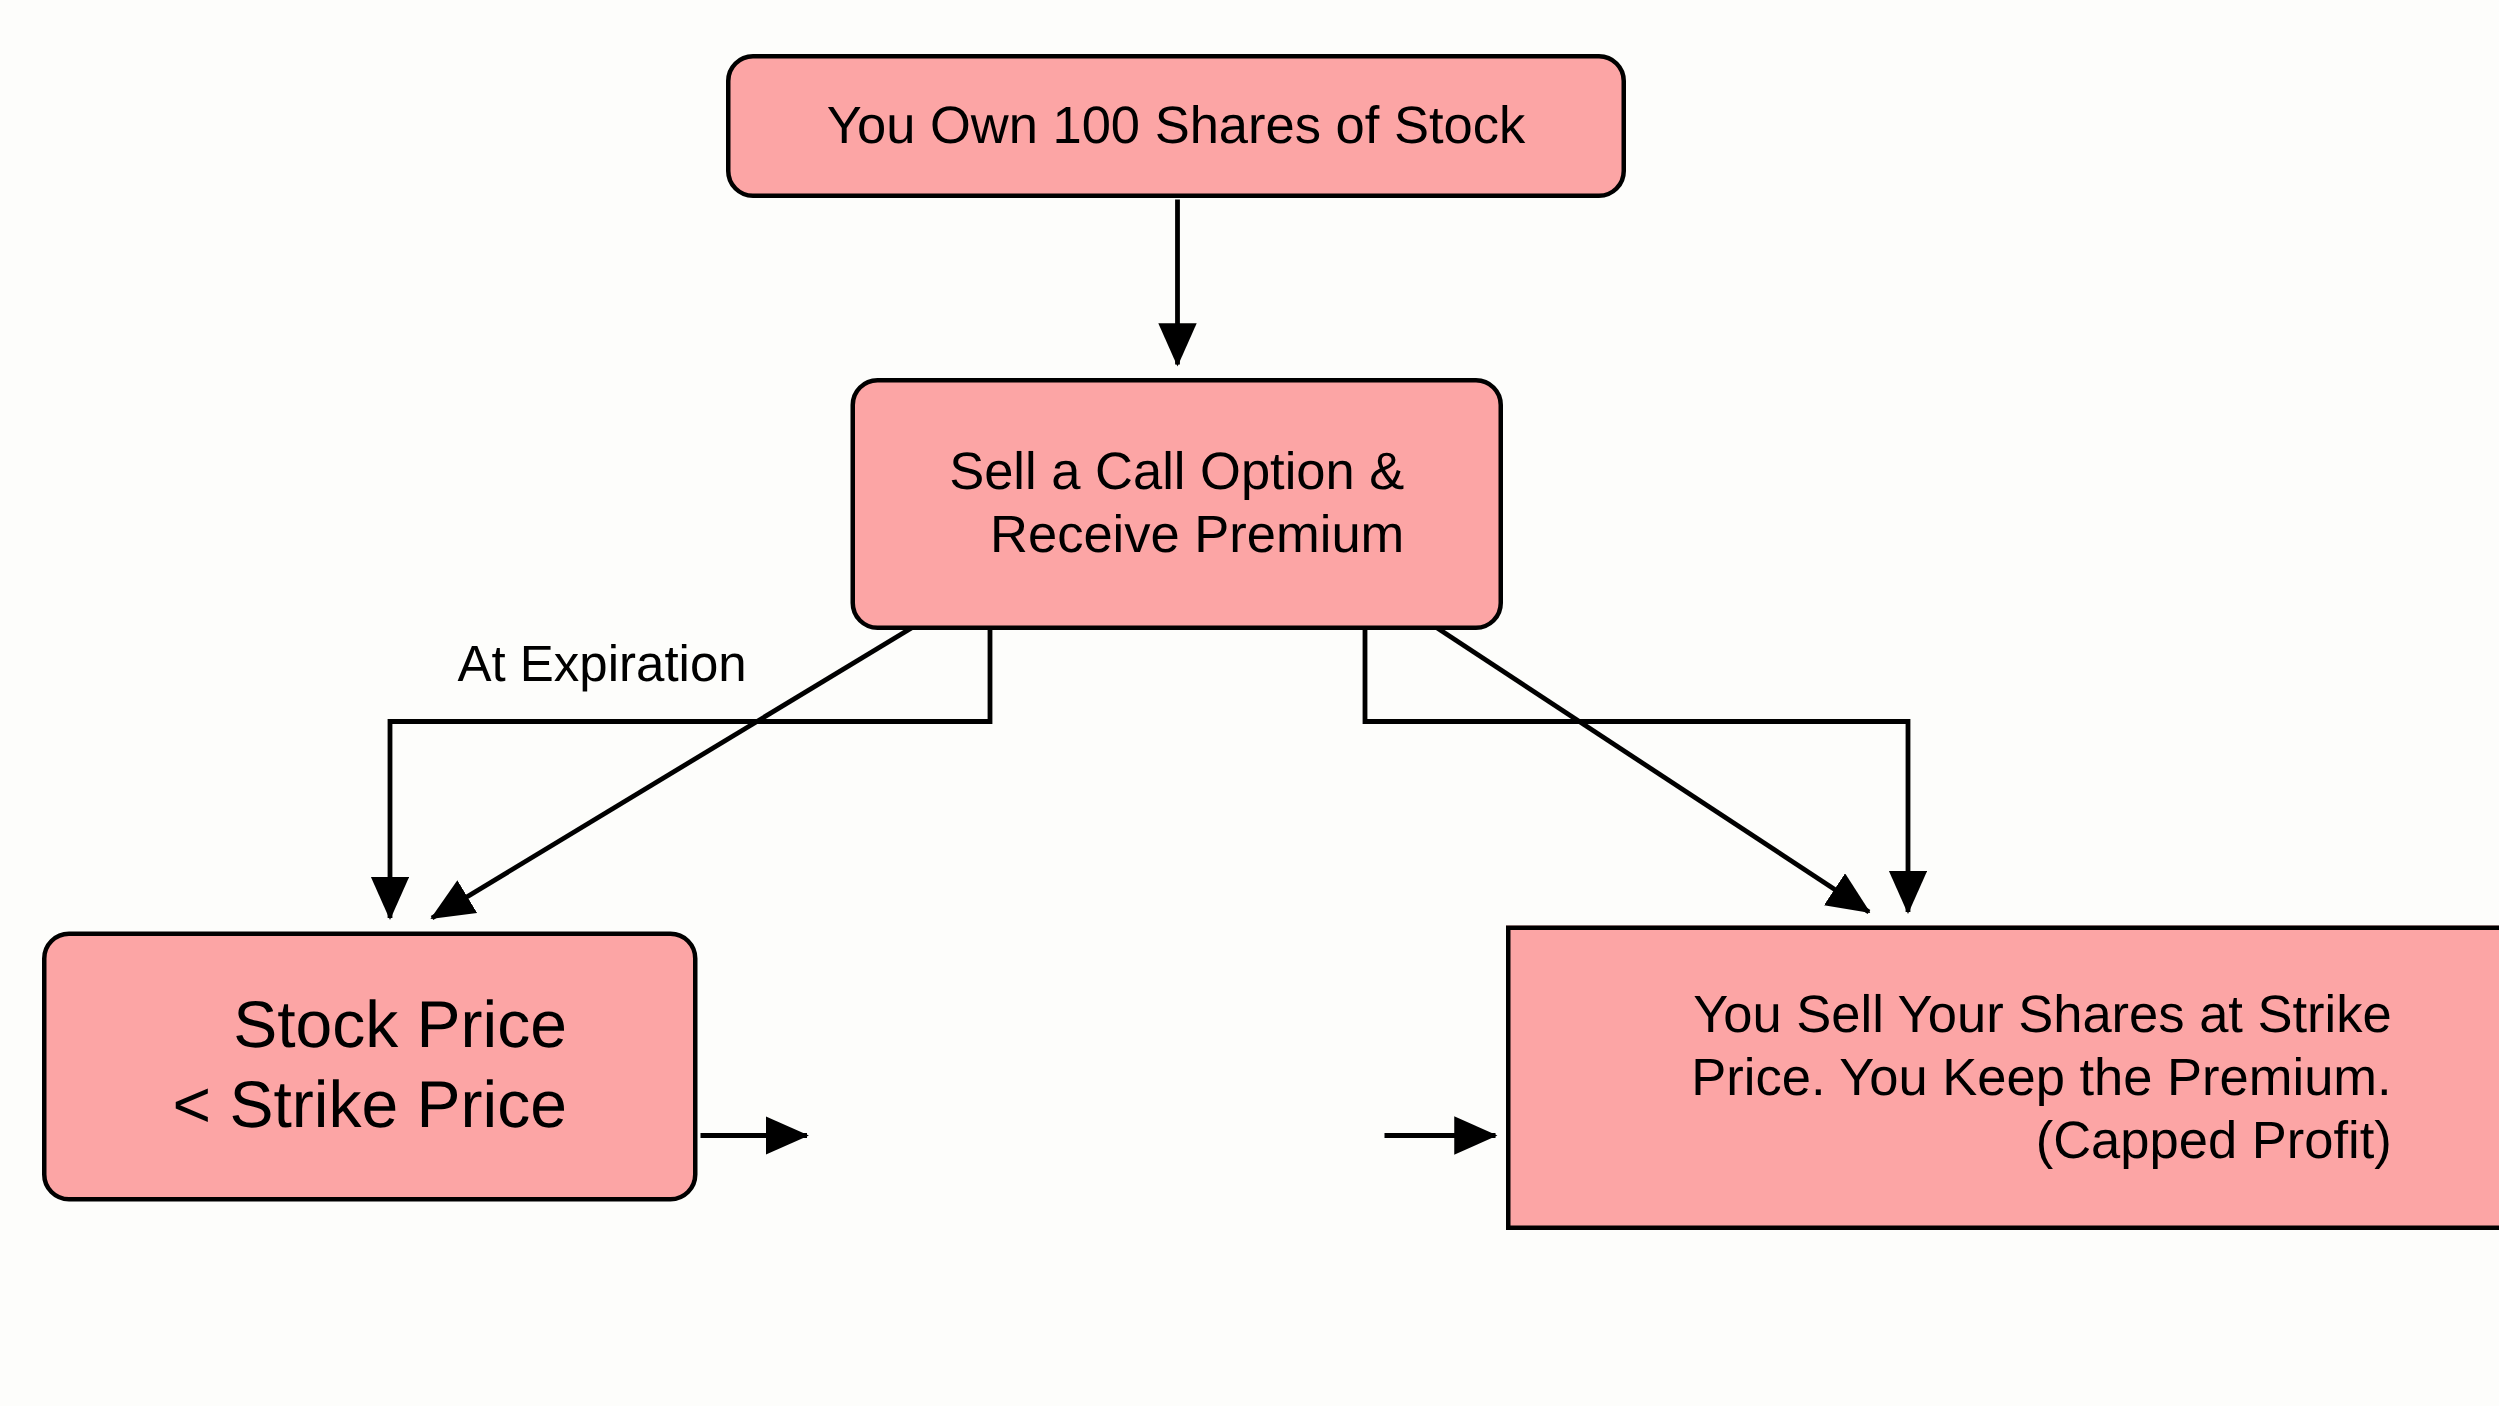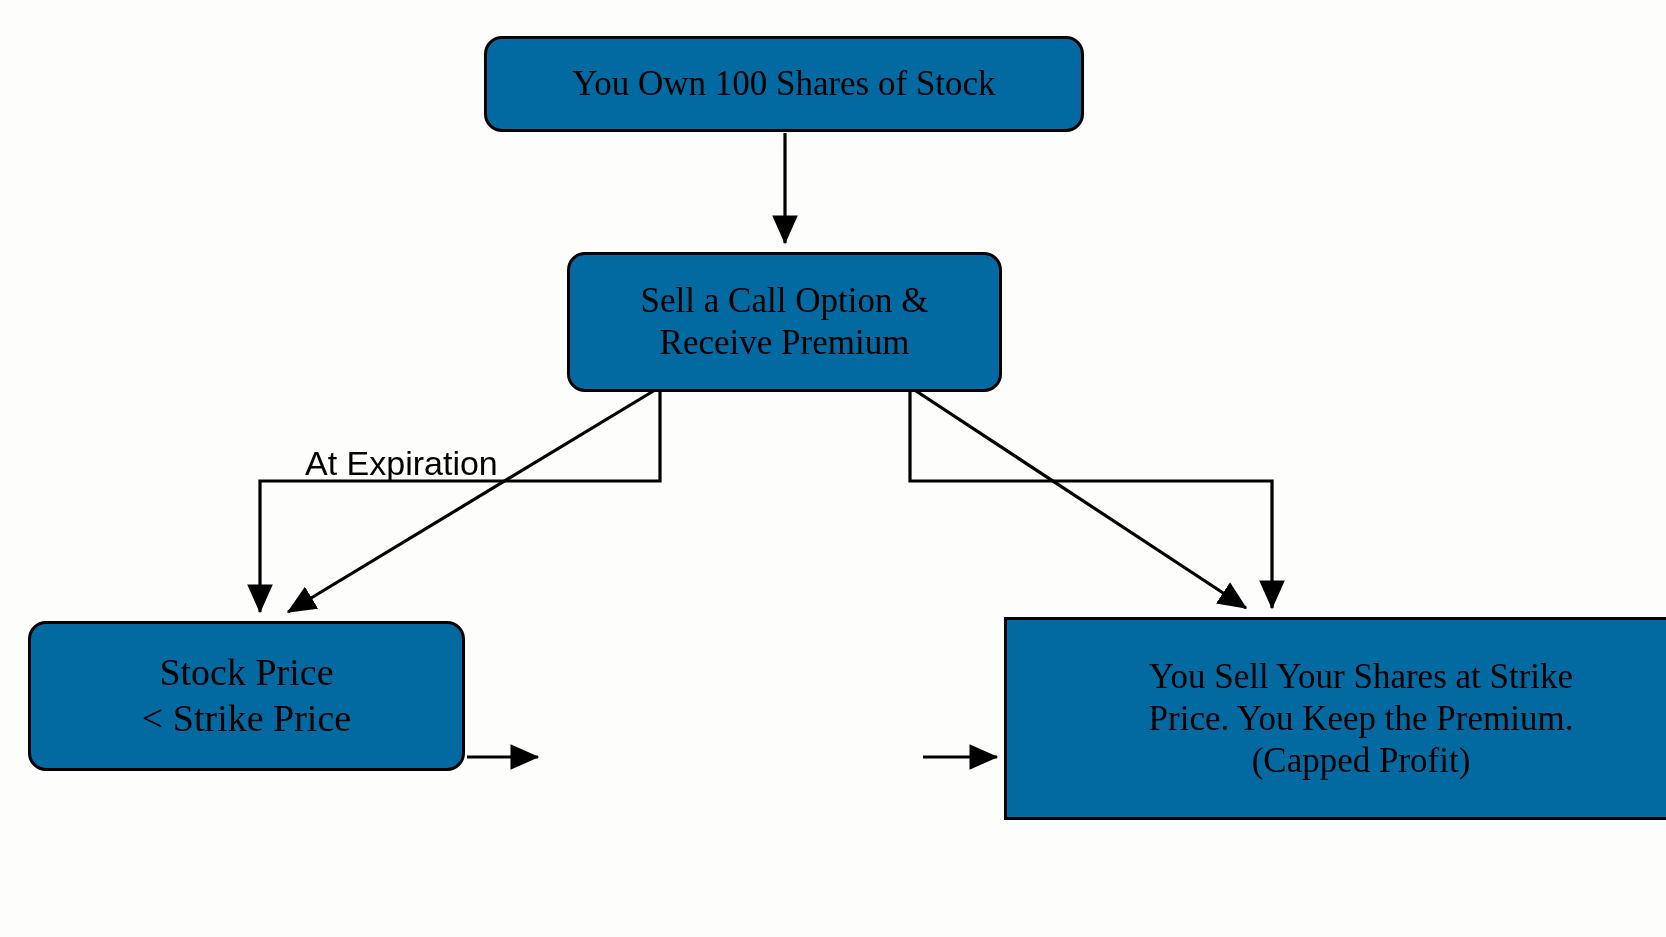--- a/index.html
+++ b/index.html
@@ -22,64 +22,62 @@
     position: absolute;
     left: 0;
     top: 0;
     width: 1666px;
     height: 937px;
     pointer-events: none;
   }
   .node {
     position: absolute;
     box-sizing: border-box;
-    background: #0369a1;
+    background: #fca5a5;
     border: 3px solid #000000;
     display: flex;
     align-items: center;
     justify-content: center;
-    text-align: center;
+    text-align: right;
     color: #000000;
     line-height: 1.20;
     white-space: pre-line;
     z-index: 2;
-    font-family: Liberation Serif, serif;
   }
   .node.rounded { border-radius: 18px; }
   .node.sharp   { border-radius: 0; }
 
   #node-own-shares {
     left: 484px; top: 36px; width: 600px; height: 96px;
     font-size: 35px;
   }
   #node-sell-call {
-    left: 567px; top: 252px; width: 435px; height: 140px;
+    left: 567px; top: 252px; width: 435px; height: 168px;
     font-size: 35px;
   }
   #node-below-strike {
-    left: 28px; top: 621px; width: 437px; height: 150px;
-    font-size: 38px;
+    left: 28px; top: 621px; width: 437px; height: 180px;
+    font-size: 44px;
   }
   #node-expires-worthless {
     left: 545px; top: 567px; width: 376px; height: 284px;
     font-size: 35px;
   }
   #node-sell-at-strike {
     left: 1004px; top: 617px; width: 714px; height: 203px;
     font-size: 35px;
   }
 
   .edge-label {
     position: absolute;
     color: #000000;
     font-size: 34px;
     white-space: nowrap;
     background: transparent;
     z-index: 3;
-    margin-top: 20px;
   }
   #label-at-expiration { left: 305px; top: 424px; }
   #label-above-strike  { left: 936px; top: 424px; }
 </style>
 </head>
 <body>
 
 <div id="canvas">
 
   <svg id="wires" viewBox="0 0 1666 937" xmlns="http://www.w3.org/2000/svg">

